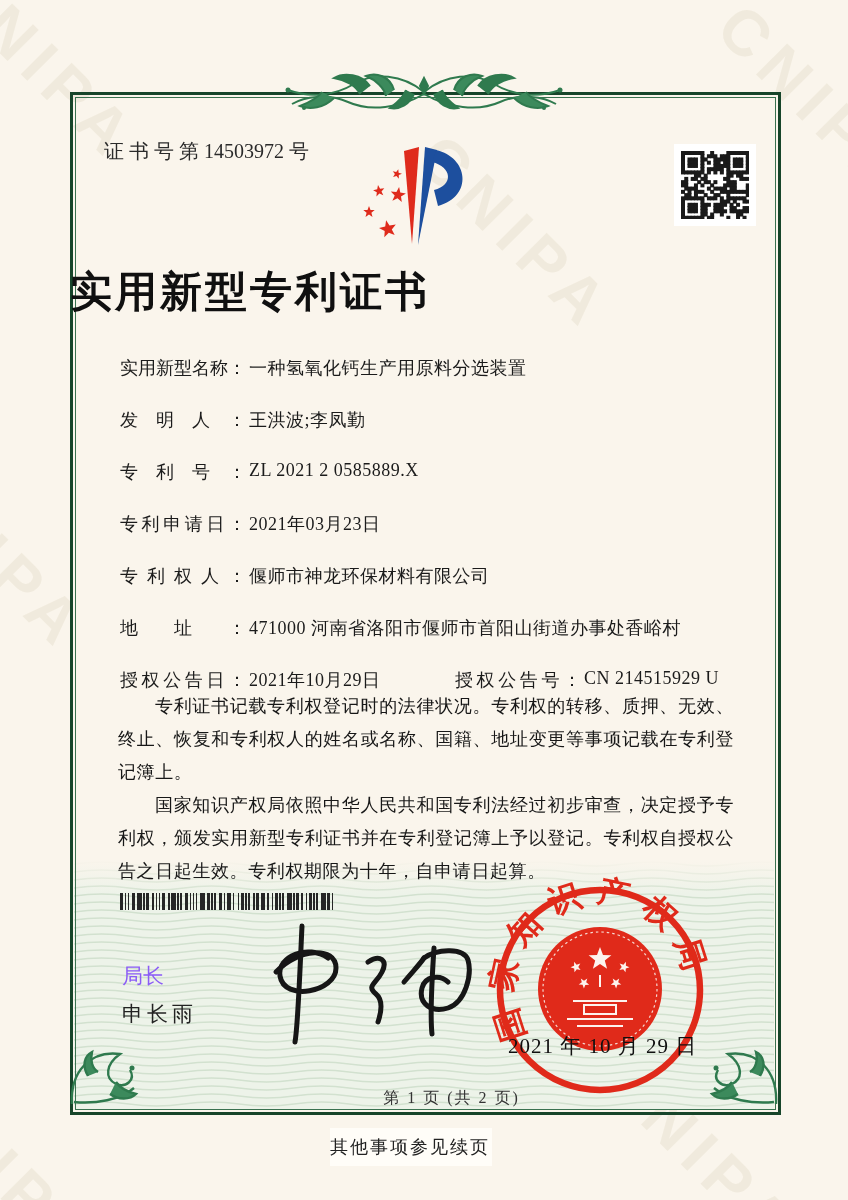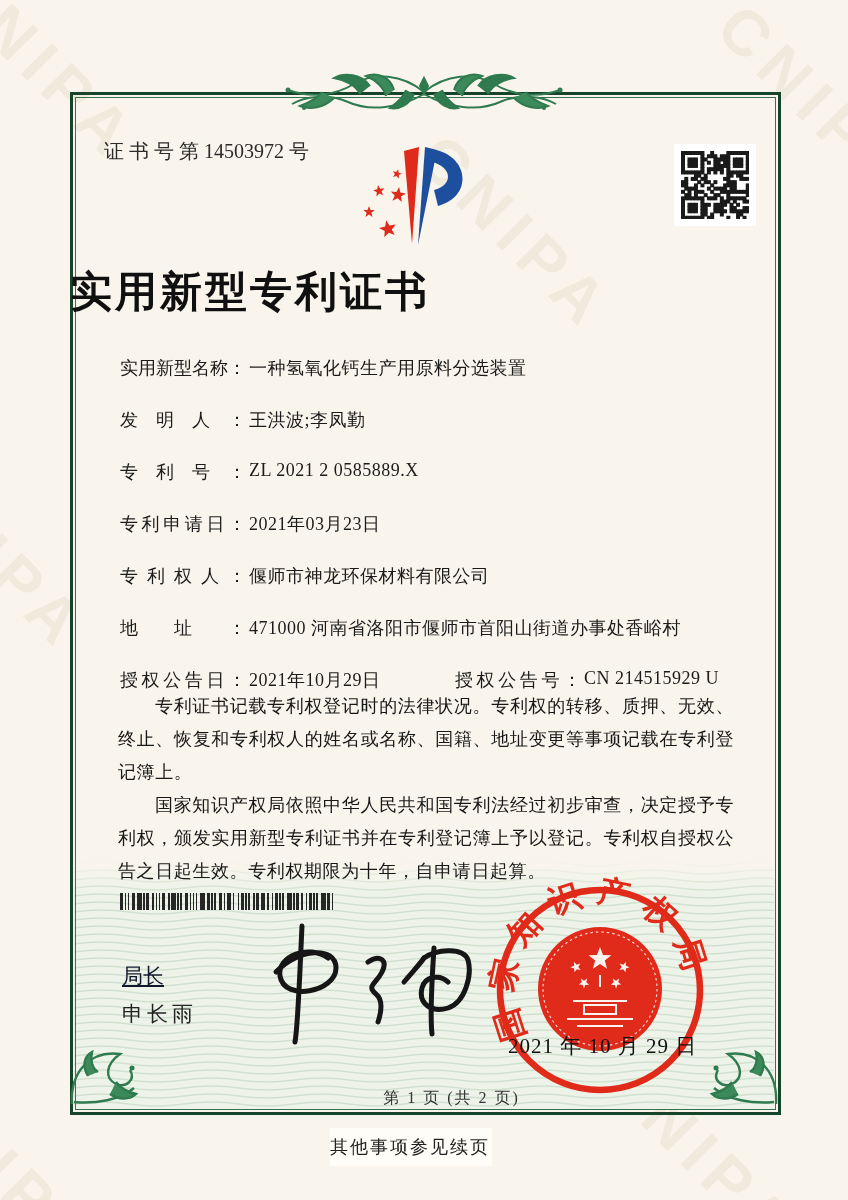--- a/index.html
+++ b/index.html
@@ -34,21 +34,21 @@
   .fvalue{margin-left:3px;letter-spacing:0.5px;color:#1b1b1b;}
   .pair2{position:absolute;left:335px;top:0;}
   
   .paras{left:118px;top:690px;width:616px;z-index:5;font-size:18px;line-height:33px;
          letter-spacing:0.6px;color:#171717;text-align:justify;}
   .paras p{margin:0;text-indent:37px;}
   
   .barcode{left:120px;top:893px;height:17px;z-index:5;display:flex;align-items:stretch;}
   .barcode div{background:#262626;}
   .official-title{left:122px;top:962px;font-size:21px;z-index:5;
-      font-family:"Liberation Sans","DejaVu Sans",sans-serif;color:#0f172a;text-decoration:underline;}
+      font-family:"Liberation Sans","DejaVu Sans",sans-serif;color:#8b5cf6;}
   .official-name{left:122px;top:1000px;font-size:21px;z-index:5;
       font-family:"Liberation Sans","DejaVu Sans",sans-serif;color:#222;letter-spacing:4px;}
   .signature{left:242px;top:918px;z-index:5;}
   .seal{left:485px;top:875px;z-index:6;}
   .seal-date{left:508px;top:1032px;z-index:7;font-size:21px;color:#101010;
       letter-spacing:1px;white-space:nowrap;}
   .page-num{left:70px;top:1088px;width:763px;text-align:center;font-size:16px;
       letter-spacing:2px;color:#333;z-index:5;}
   .cont-note{left:330px;top:1128px;width:162px;height:38px;background:#fffdf8;z-index:5;
       font-size:18px;letter-spacing:2px;color:#222;line-height:38px;}

